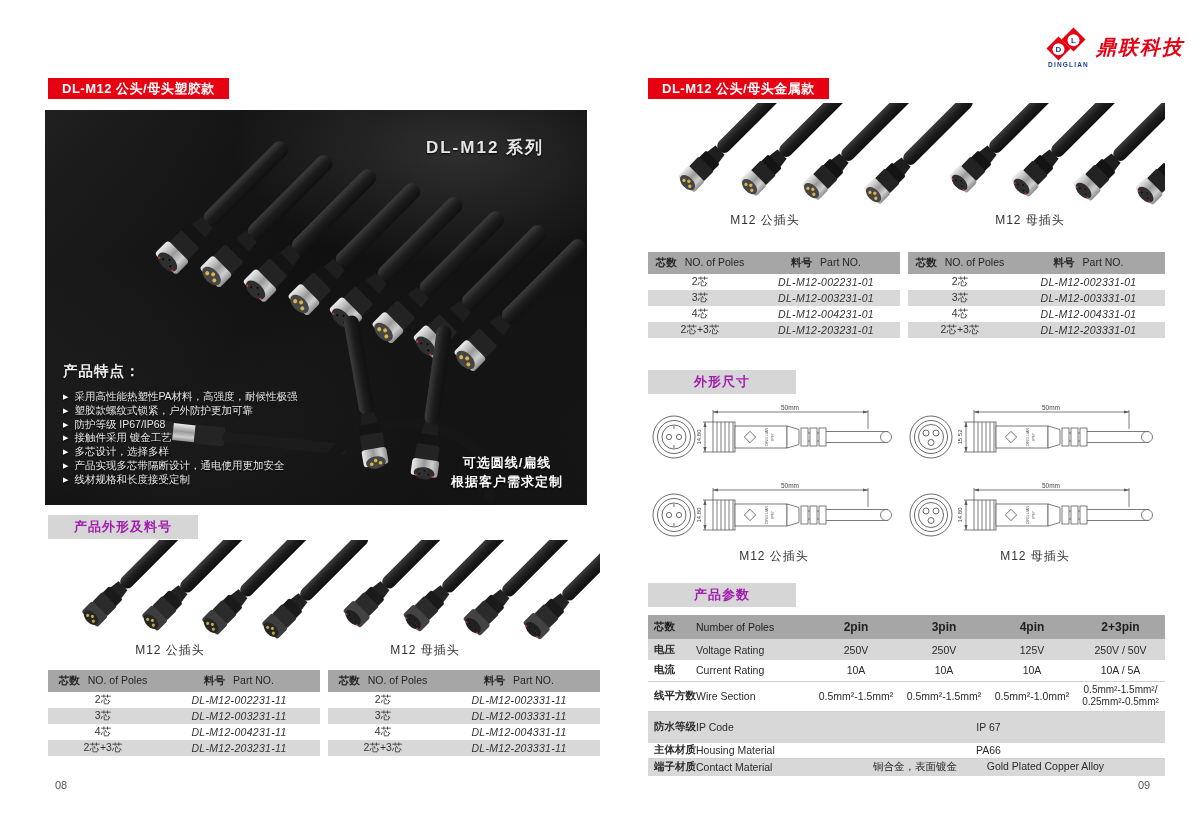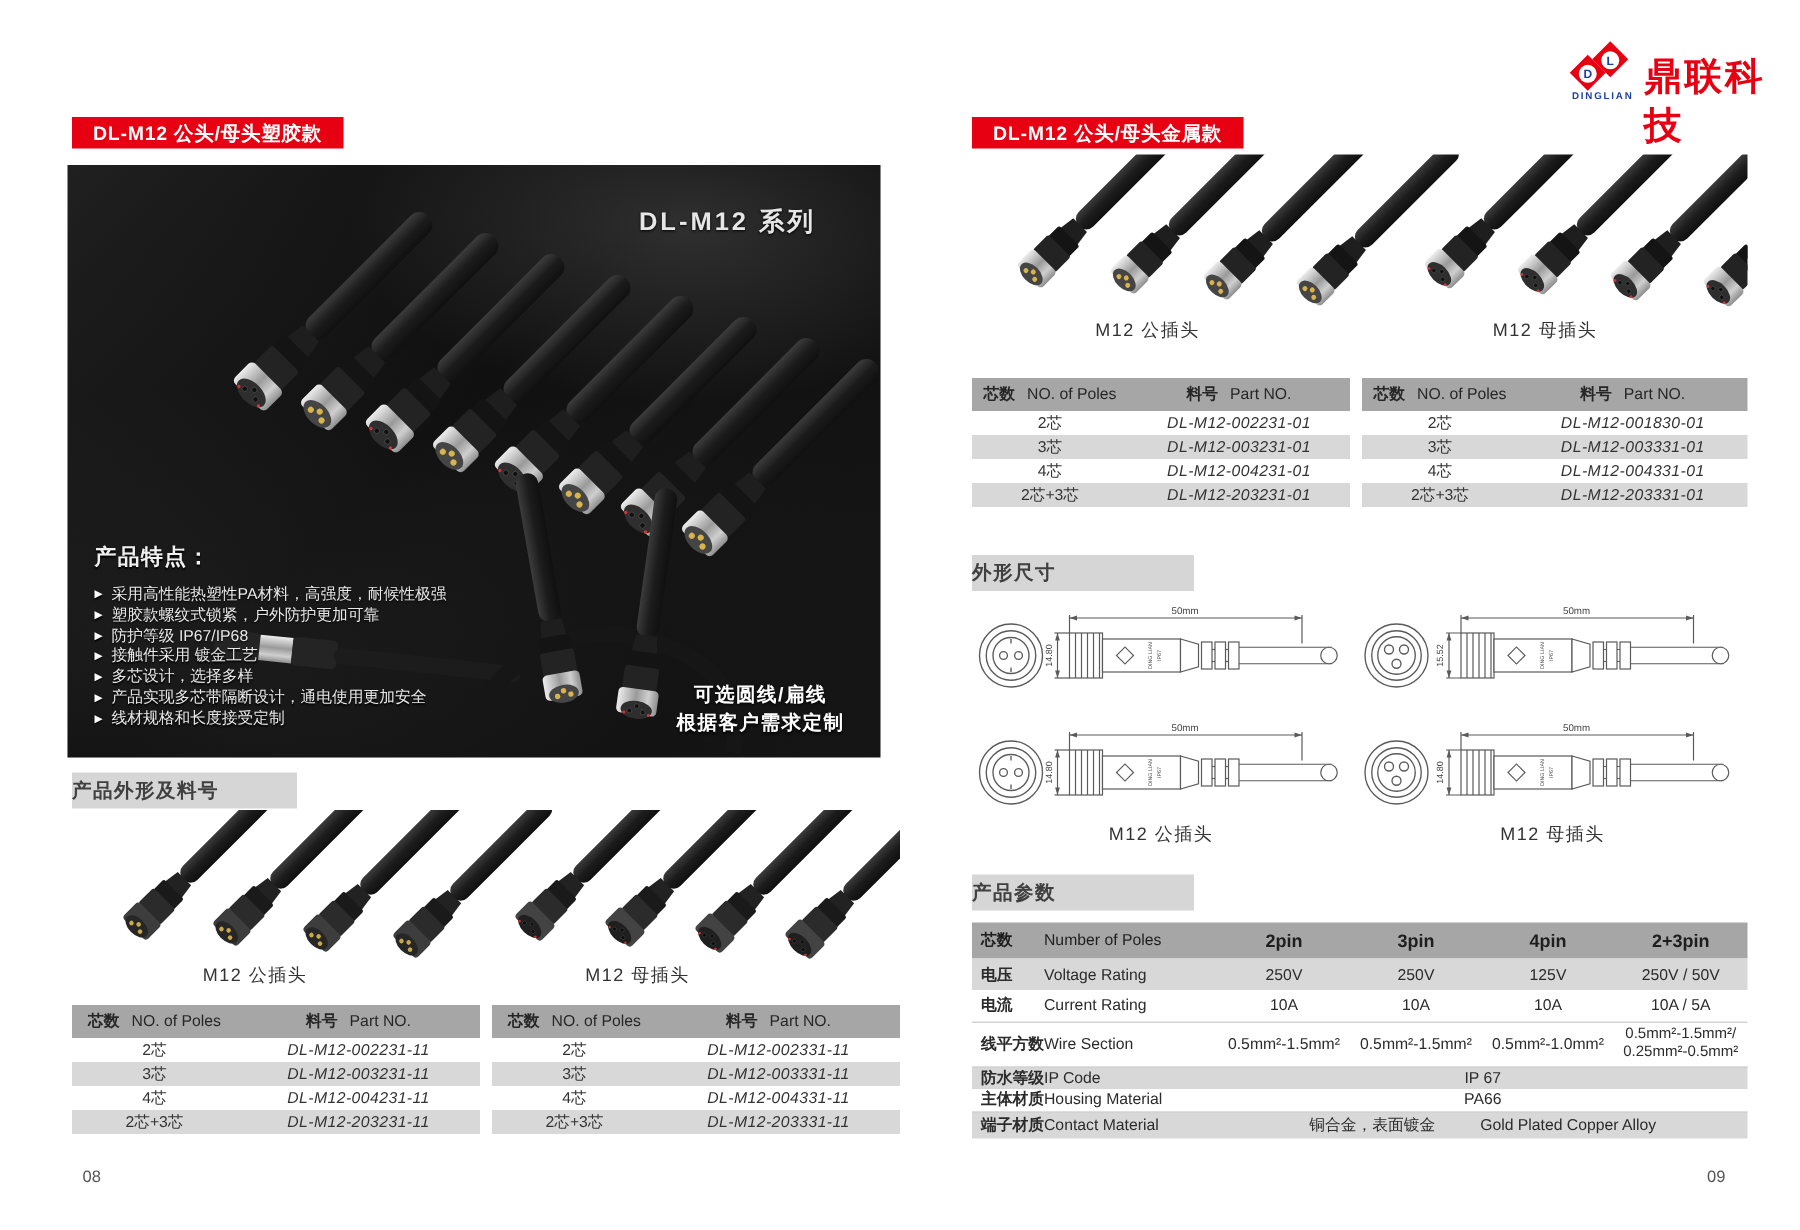--- a/index.html
+++ b/index.html
@@ -11,27 +11,27 @@
   
   .logo{position:absolute;top:30px;left:1048px;width:140px;height:42px;}
   .logo-mark{position:absolute;left:0;top:0;width:42px;height:30px;}
   .dm{position:absolute;width:17px;height:17px;background:#e60012;transform:rotate(45deg);}
   .dm.d1{left:2px;top:10px;}
   .dm.d2{left:17px;top:1px;}
   .dm .cir{position:absolute;left:2.5px;top:2.5px;width:12px;height:12px;border-radius:50%;
     background:#fff;transform:rotate(-45deg);display:flex;align-items:center;justify-content:center;
     font-size:8px;font-weight:bold;color:#1a3f9e;}
   .logo-en{position:absolute;left:0;top:31px;font-size:6.5px;font-weight:bold;color:#1a3f9e;letter-spacing:1.2px;}
-  .logo-cn{position:absolute;left:48px;top:4px;font-size:25px;font-weight:bold;color:#e60012;
-    font-family:"Liberation Serif","DejaVu Serif",serif;letter-spacing:2px;}
+  .logo-cn{position:absolute;left:48px;top:4px;font-size:20px;font-weight:bold;color:#e60012;
+    font-family:"Liberation Serif","DejaVu Serif",serif;letter-spacing:2px;font-style:italic;}
   
   .badge-red{position:absolute;height:21px;line-height:21px;background:#e60012;color:#fff;
     font-size:13px;font-weight:bold;text-align:center;padding:0 14px;letter-spacing:0.5px;}
-  .badge-gray{position:absolute;height:24px;line-height:24px;background:#d6d6d6;color:#404040;
-    font-size:13px;font-weight:bold;letter-spacing:1px;}
+  .badge-gray{position:absolute;height:24px;line-height:24px;background:#d6d6d6;color:#a21caf;
+    font-size:13px;font-weight:bold;text-align:center;letter-spacing:1px;}
   
   .hero{position:absolute;left:45px;top:110px;width:542px;height:395px;overflow:hidden;
     background:
       radial-gradient(ellipse 320px 170px at 76% 10%, rgba(130,130,130,0.30), transparent 70%),
       radial-gradient(ellipse 420px 260px at 15% 85%, rgba(80,80,80,0.22), transparent 72%),
       radial-gradient(ellipse 500px 300px at 55% 55%, rgba(60,60,60,0.18), transparent 75%),
       linear-gradient(135deg,#202020 0%,#0a0a0a 45%,#151515 100%);}
   .hero-series{position:absolute;left:350px;top:26px;width:180px;text-align:center;
     color:#e6e6e6;font-size:17px;font-weight:bold;letter-spacing:2px;text-shadow:0 1px 2px #000;}
   .hero-feats{position:absolute;left:18px;top:252px;width:330px;color:#f0f0f0;text-shadow:0 1px 1px #000;}
@@ -383,21 +383,21 @@
           <col style="width:104px">
           <col>
         </colgroup>
       <tbody>
           <tr>
             <th><span class="cn">芯数</span><span>NO. of Poles</span></th>
           <th><span class="cn">料号</span><span>Part NO.</span></th>
           </tr>
       <tr>
             <td>2芯</td>
-            <td class="part">DL-M12-001830-01</td>
+            <td class="part">DL-M12-002331-01</td>
           </tr>
       <tr class="z">
             <td>3芯</td>
             <td class="part">DL-M12-003331-01</td>
           </tr>
       <tr>
             <td>4芯</td>
             <td class="part">DL-M12-004331-01</td>
           </tr>
       <tr class="z">
@@ -470,21 +470,21 @@
       <td class="lcn">线平方数</td>
       <td class="len">Wire Section</td>
       <td>0.5mm²-1.5mm²</td>
       <td>0.5mm²-1.5mm²</td>
       <td>0.5mm²-1.0mm²</td>
       <td class="two-line">
         <div>0.5mm²-1.5mm²/</div>
         <div>0.25mm²-0.5mm²</div>
       </td>
     </tr>
-    <tr class="z" style="height:15px;">
+    <tr class="z" style="height:32px;">
       <td class="lcn">防水等级</td>
       <td class="len">IP Code</td>
       <td colspan="4">IP 67</td>
     </tr>
     <tr class="w" style="height:15px;">
       <td class="lcn">主体材质</td>
       <td class="len">Housing Material</td>
       <td colspan="4">PA66</td>
     </tr>
     <tr class="z" style="height:18px;">

